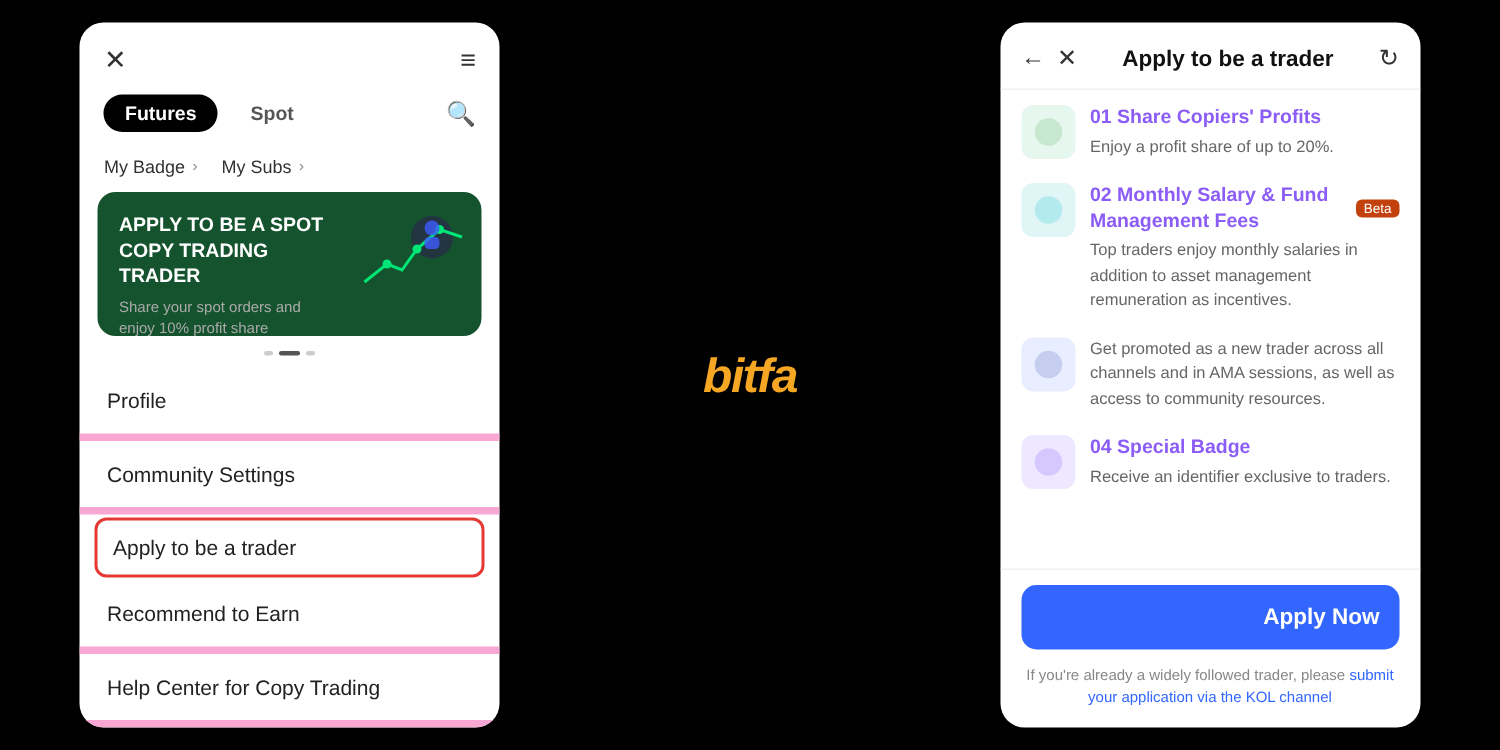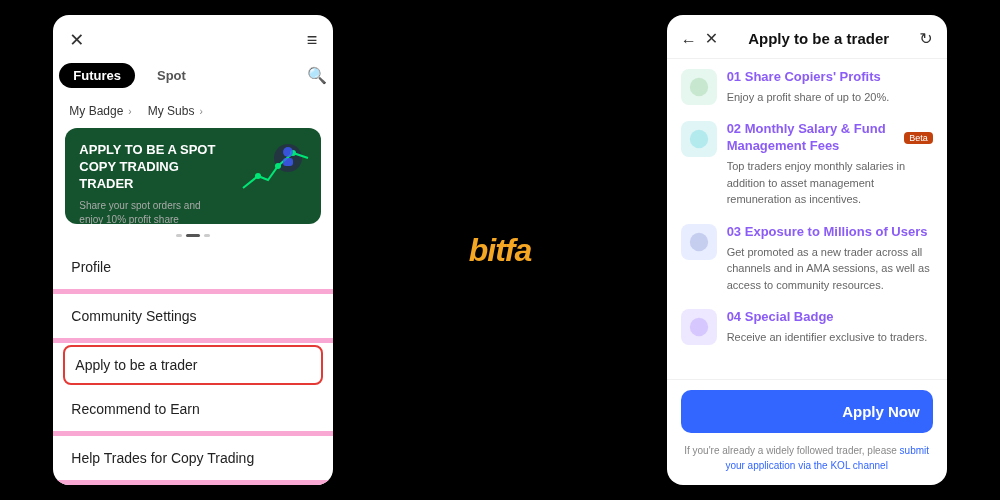--- a/index.html
+++ b/index.html
@@ -47,21 +47,21 @@
     }
 
     .hamburger-icon {
       font-size: 18px;
       color: #333;
     }
 
     .tabs-search-row {
       display: flex;
       align-items: center;
-      padding: 4px 6px 10px;
+      padding: 4px 16px 10px;
       gap: 8px;
     }
 
     .tab-btn {
       padding: 5px 14px;
       border-radius: 20px;
       font-size: 13px;
       font-weight: 600;
       border: none;
       cursor: pointer;
@@ -388,21 +388,21 @@
       <div class="dot"></div>
       <div class="dot active"></div>
       <div class="dot"></div>
     </div>
 
     <div class="menu-list">
       <div class="menu-item">Profile</div>
       <div class="menu-item">Community Settings</div>
       <div class="menu-item highlighted">Apply to be a trader</div>
       <div class="menu-item">Recommend to Earn</div>
-      <div class="menu-item">Help Trades for Copy Trading</div>
+      <div class="menu-item">Help Center for Copy Trading</div>
     </div>
 
   </div>
 
   <div class="center-logo">
     <span class="logo-text">bitfa</span>
   </div>
 
   <div class="right-panel">
 
@@ -453,26 +453,20 @@
       </div>
 
       <div class="feature-item">
         <div class="feature-icon-wrap blue">
           <svg width="22" height="22" viewBox="0 0 24 24" fill="none">
             <circle cx="12" cy="12" r="10" fill="#3f51b5" opacity="0.2"></circle>
             <text x="6" y="17" font-size="13">👥</text>
           </svg>
         </div>
         <div class="feature-content">
-          <div class="feature-header">
-            <span class="feature-number-title">
-              <span>03</span>
-              <span>Exposure to Millions of Users</span>
-            </span>
-          </div>
           <div class="feature-desc">Get promoted as a new trader across all channels and in AMA sessions, as well as access to community resources.</div>
         </div>
       </div>
 
       <div class="feature-item">
         <div class="feature-icon-wrap purple">
           <svg width="22" height="22" viewBox="0 0 24 24" fill="none">
             <circle cx="12" cy="12" r="10" fill="#7c4dff" opacity="0.2"></circle>
             <text x="6" y="17" font-size="13">🛡</text>
           </svg>

